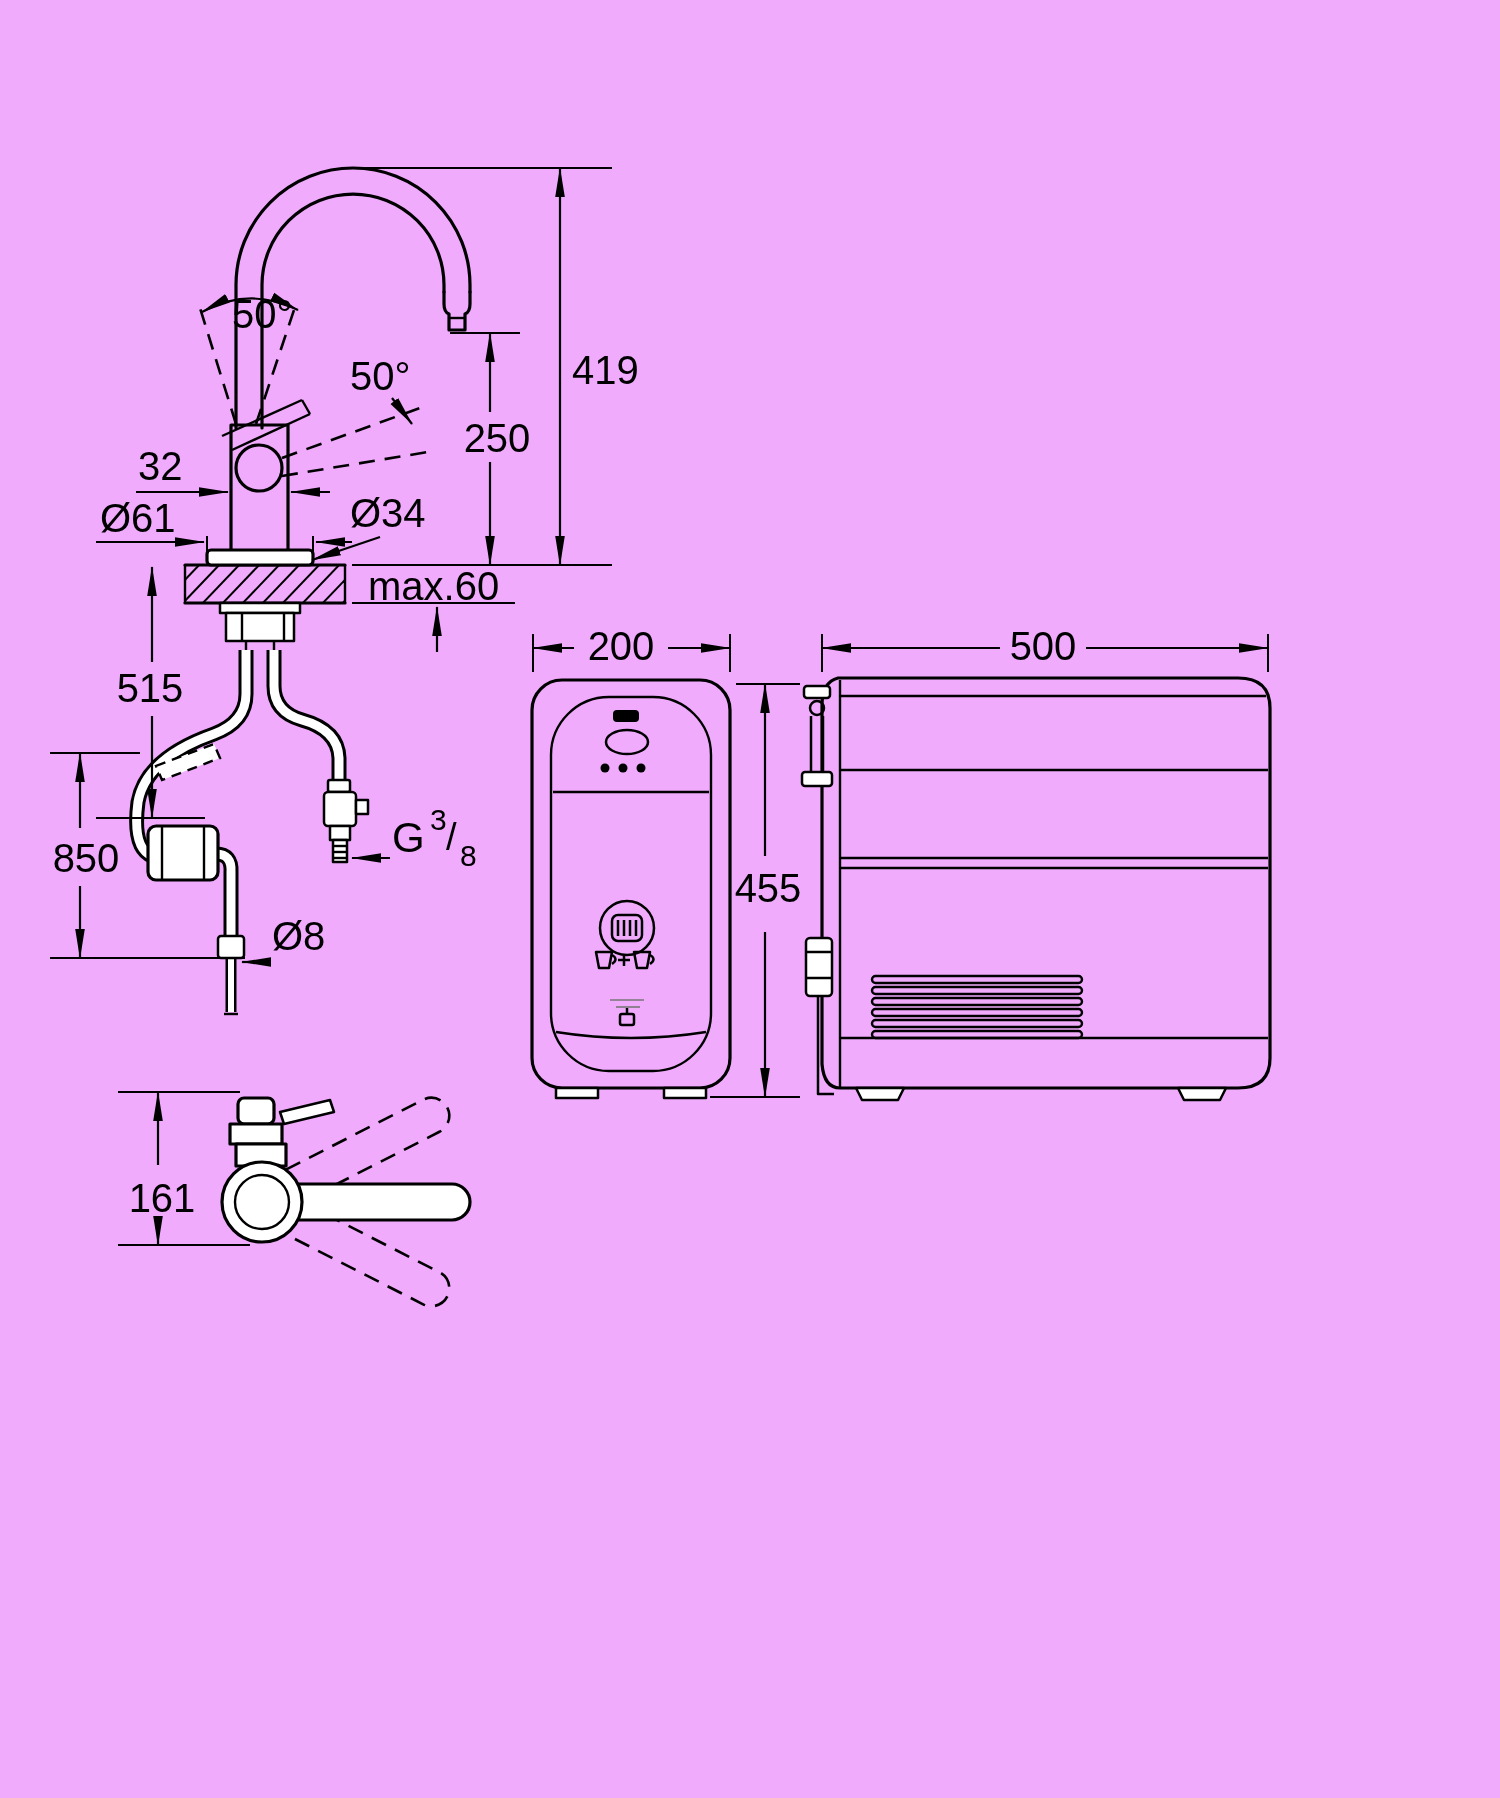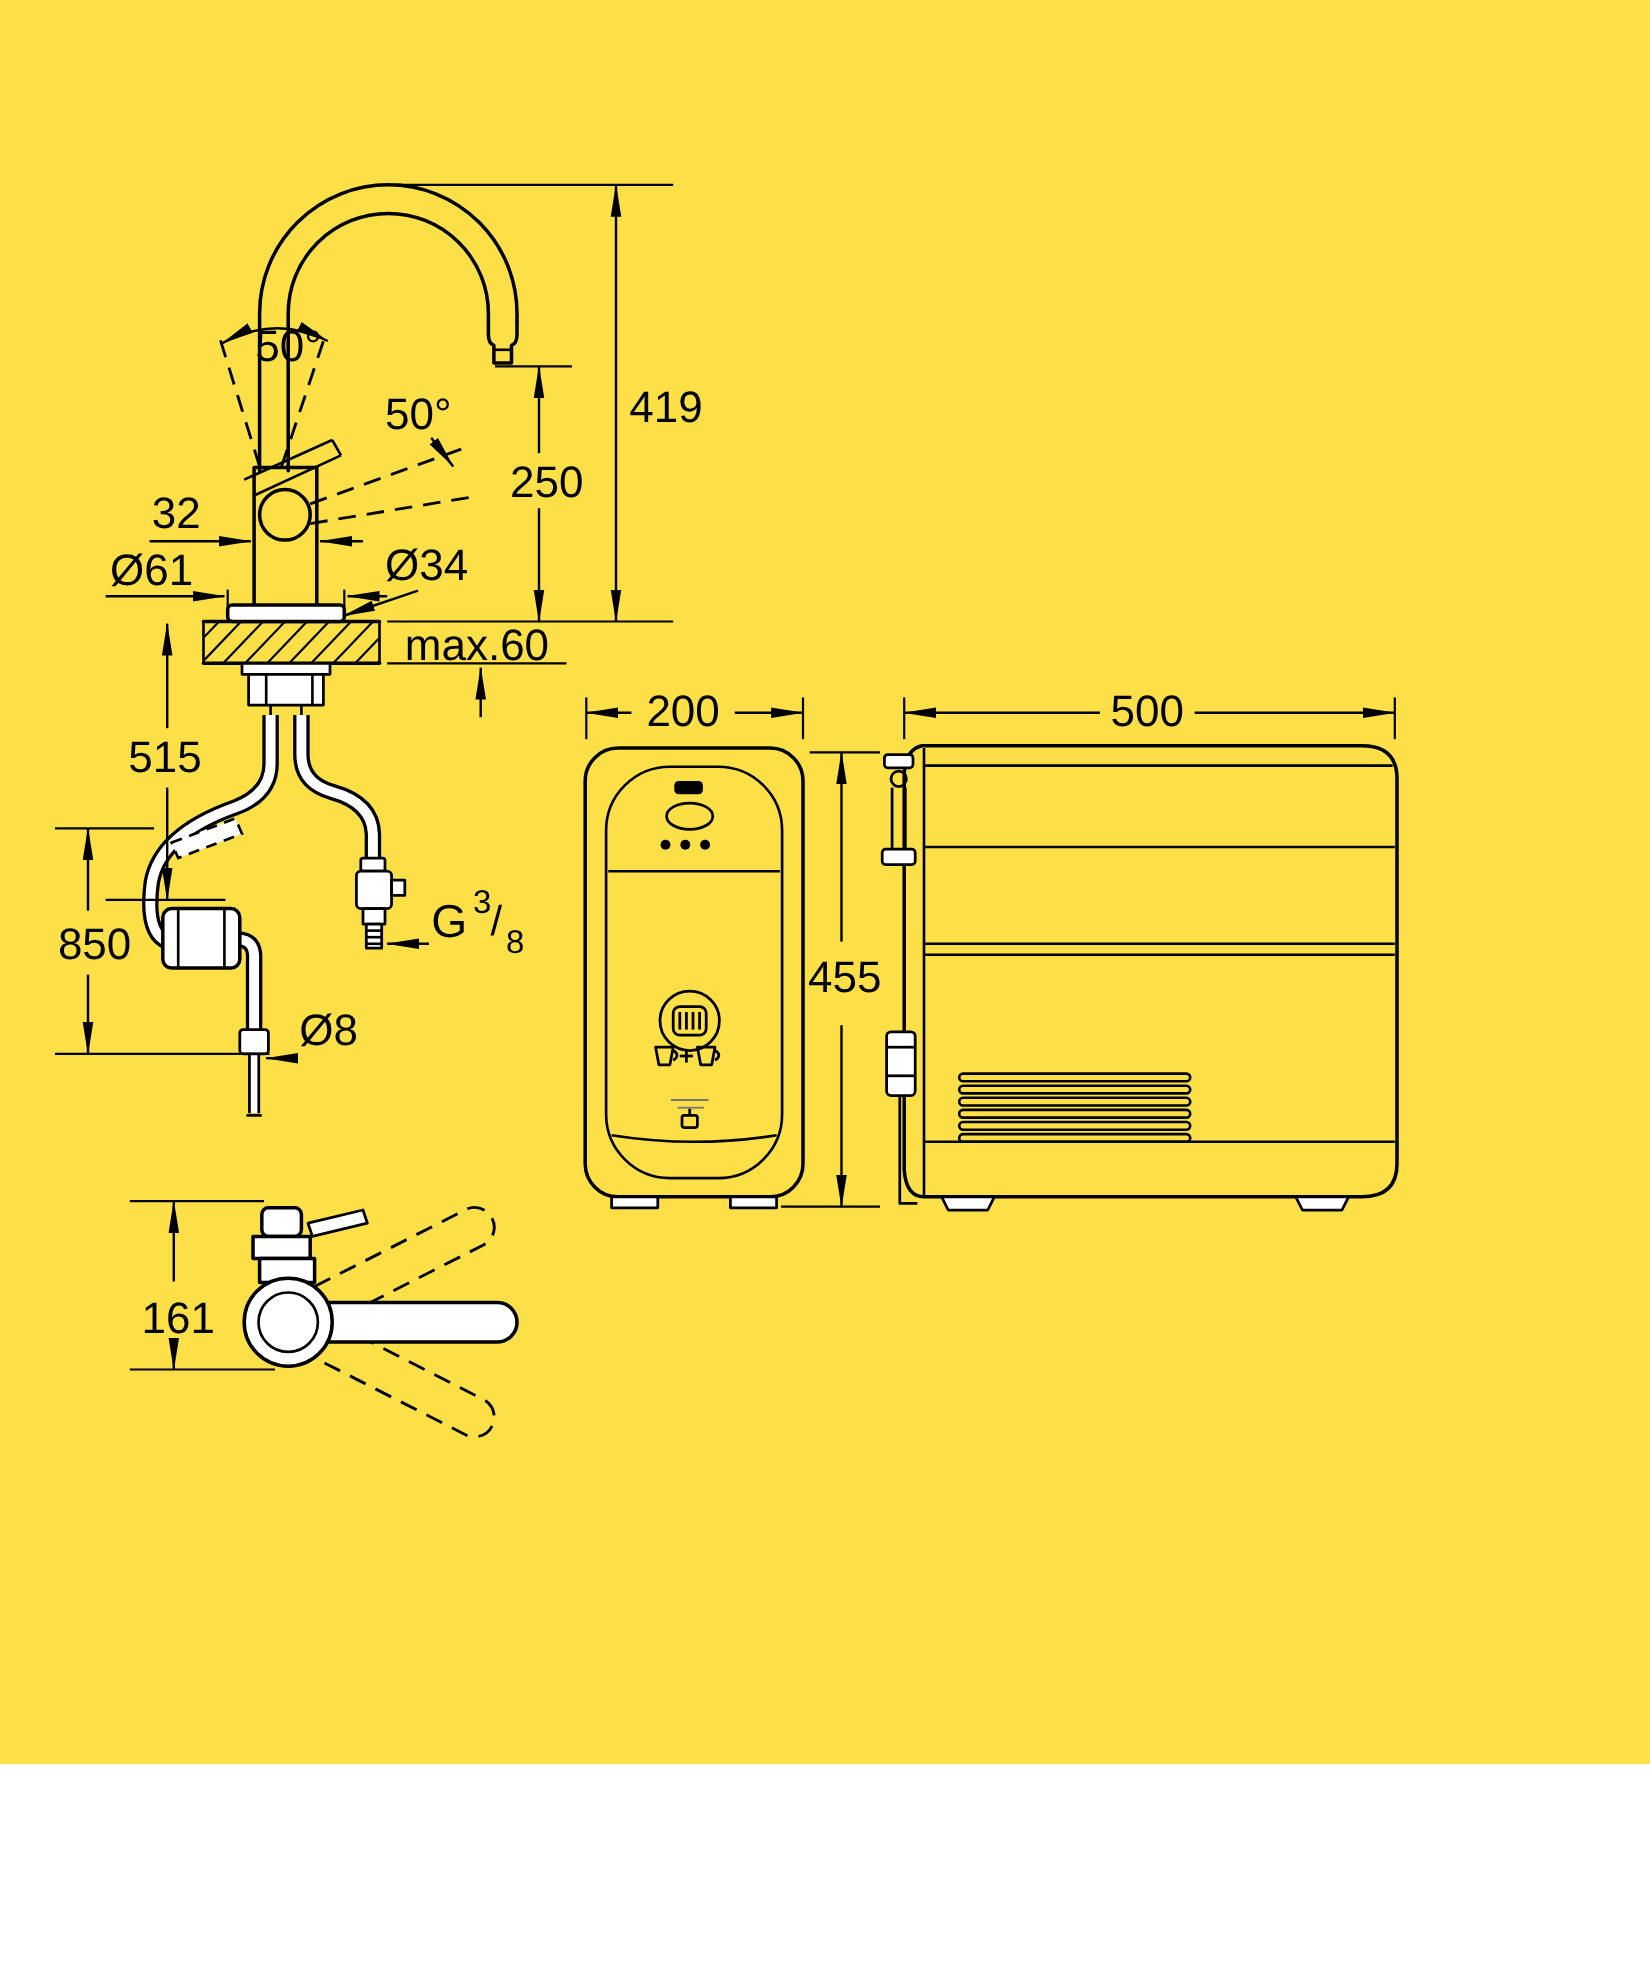--- a/index.html
+++ b/index.html
@@ -1,16 +1,16 @@
 <!DOCTYPE html>
 <html><head>
 <meta charset="utf-8">
 <style>
   html,body{margin:0;padding:0;background:#ffffff;}
-  .page{position:relative;width:1500px;height:1604px;background:#fde047;overflow:hidden;}
+  .page{position:relative;width:1500px;height:1798px;background:#f0abfc;overflow:hidden;}
   svg{display:block;}
   .obj{fill:none;stroke:#000;stroke-width:3.2;stroke-linejoin:round;stroke-linecap:round;}
   .obj2{fill:none;stroke:#000;stroke-width:2.4;stroke-linejoin:round;}
   .fillw{fill:#fff;stroke:#000;stroke-width:3.2;stroke-linejoin:round;}
   .fillw2{fill:#fff;stroke:#000;stroke-width:2.5;stroke-linejoin:round;}
   .dimline{fill:none;stroke:#000;stroke-width:2.2;}
   .extline{fill:none;stroke:#000;stroke-width:2;}
   .dash{fill:none;stroke:#000;stroke-width:2.6;stroke-dasharray:16 10;}
   .dashf{fill:#fff;stroke:#000;stroke-width:2.4;stroke-dasharray:10 7;}
   .tubeO{fill:none;stroke:#000;stroke-width:15;stroke-linecap:butt;}

